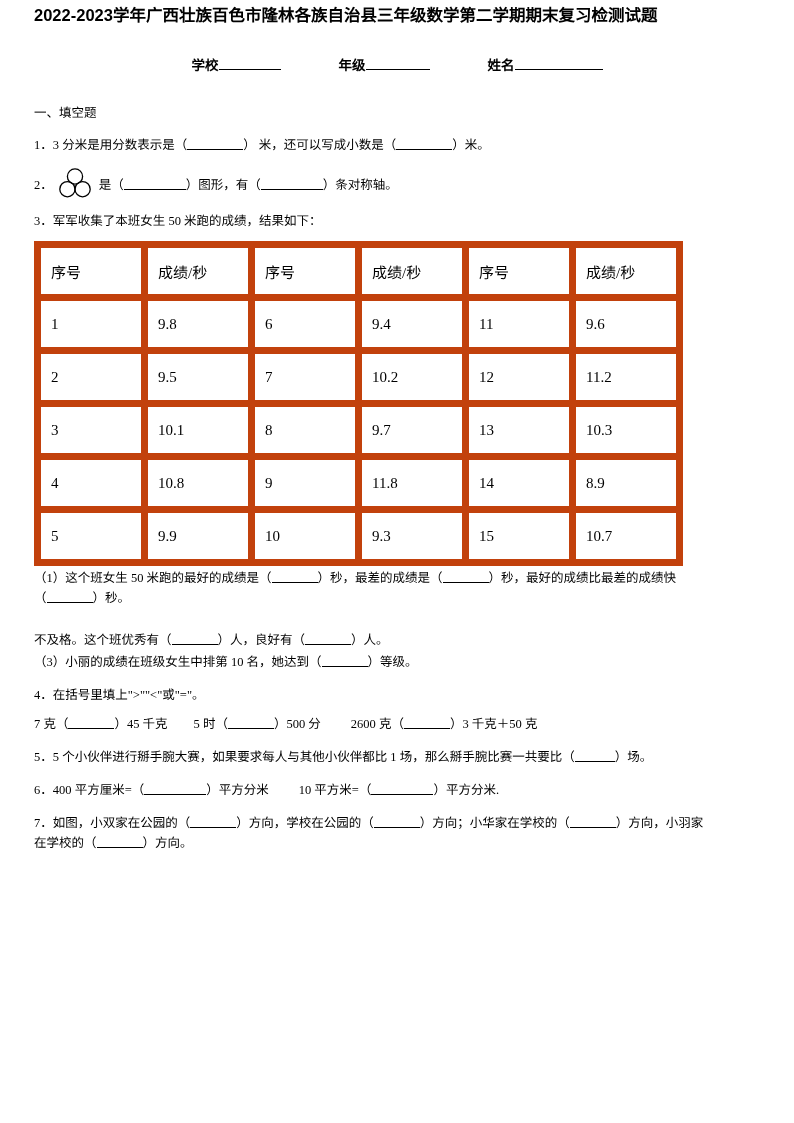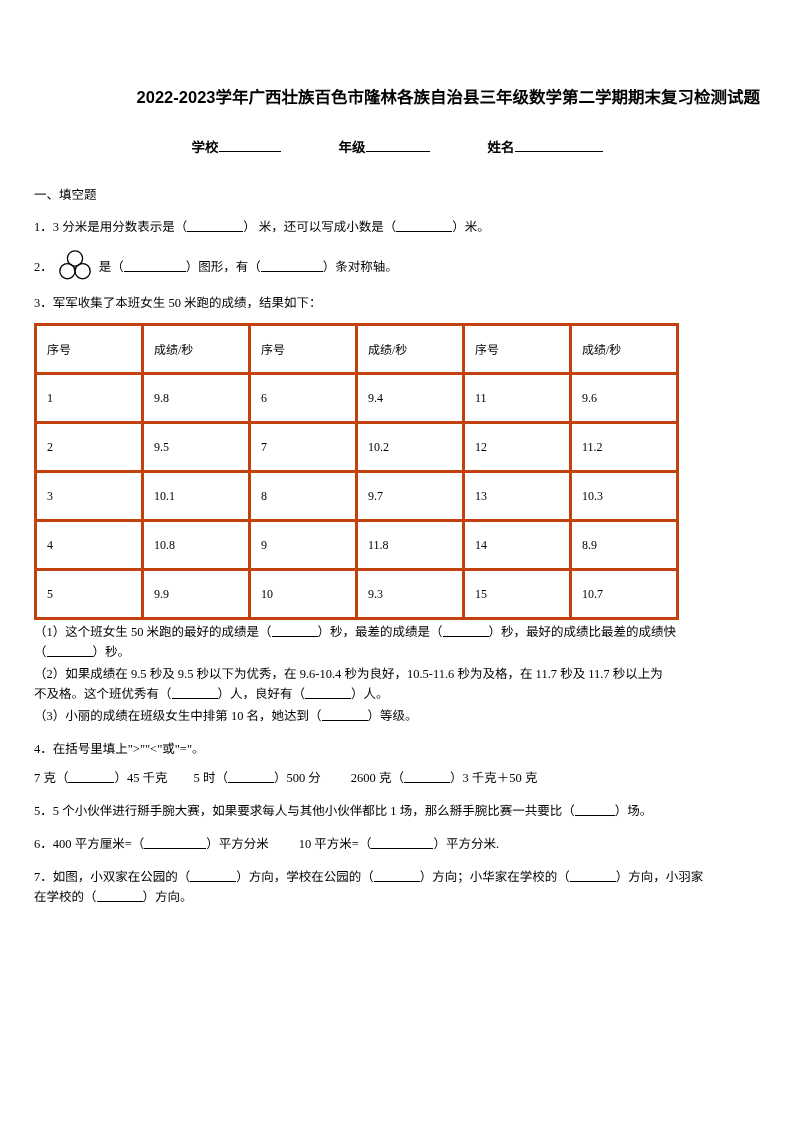--- a/index.html
+++ b/index.html
@@ -25,25 +25,24 @@
   }
   .content {
     position: absolute;
     left: 34px;
     top: 0;
     width: 726px;
   }
 
   
   .doc-title {
-    margin-top: 82px;
     font-size: 16.5px;
     font-weight: bold;
     line-height: 30px;
-    text-align: right;
+    text-align: left;
     letter-spacing: 0px;
     font-family: "Liberation Sans", "DejaVu Sans", sans-serif;
   }
 
   
   .ident-row {
     margin-top: 26px;
     font-size: 13.5px;
     line-height: 20px;
     display: flex;
@@ -95,24 +94,24 @@
   }
 
   
   table.scores {
     border-collapse: collapse;
     width: 643px;
     margin-top: 10px;
     table-layout: fixed;
   }
   table.scores td, table.scores th {
-    border: 3px solid #c2410c;
+    border: 7px solid #c2410c;
     height: 46px;
     padding: 0 0 0 10px;
-    font-size: 12px;
+    font-size: 15px;
     font-weight: normal;
     text-align: left;
     vertical-align: middle;
   }
   table.scores th { font-weight: normal; }
   .col-a { width: 107px; }
   .col-b { width: 107px; }
 
   
   .expr { white-space: nowrap; }
@@ -203,21 +202,21 @@
         <td>10</td>
         <td>9.3</td>
         <td>15</td>
         <td>10.7</td>
       </tr>
     </tbody>
   </table>
 
   <div class="q sub"><span>（1）这个班女生 50 米跑的最好的成绩是（</span><span class="blk w2"></span><span>）秒，最差的成绩是（</span><span class="blk w2"></span><span>）秒，最好的成绩比最差的成绩快</span><br><span>（</span><span class="blk w2"></span><span>）秒。</span></div>
 
-  <div class="q sub"><span>（2）如果成绩在 9.5 秒及 9.5 秒以下为优秀，在 9.6-10.4 秒为良好，10.5-11.6 秒为及格，在 11.7 秒及 11.7 秒以上为</span><br><span>不及格。这个班优秀有（</span><span class="blk w2"></span><span>）人，良好有（</span><span class="blk w2"></span><span>）人。</span></div>
+  <div class="q sub"><br><span>不及格。这个班优秀有（</span><span class="blk w2"></span><span>）人，良好有（</span><span class="blk w2"></span><span>）人。</span></div>
 
   <div class="q sub"><span>（3）小丽的成绩在班级女生中排第 10 名，她达到（</span><span class="blk w2"></span><span>）等级。</span></div>
 
   <div class="q">4．在括号里填上"&gt;""&lt;"或"="。</div>
 
   <div class="q tight"><span class="expr"><span>7 克（</span><span class="blk w2"></span><span>）45 千克</span></span><span class="gap-a"></span><span class="expr"><span>5 时（</span><span class="blk w2"></span><span>）500 分</span></span><span class="gap-b"></span><span class="expr"><span>2600 克（</span><span class="blk w2"></span><span>）3 千克＋50 克</span></span></div>
 
 
 
   <div class="q"><span>5．5 个小伙伴进行掰手腕大赛，如果要求每人与其他小伙伴都比 1 场，那么掰手腕比赛一共要比（</span><span class="blk w1"></span><span>）场。</span></div>

